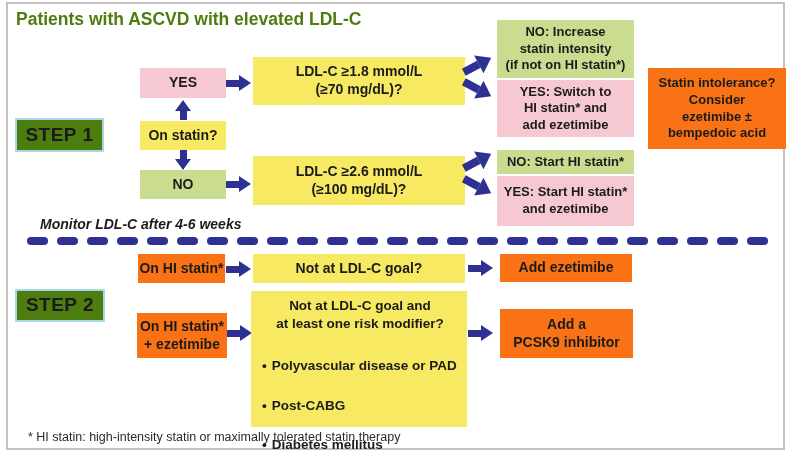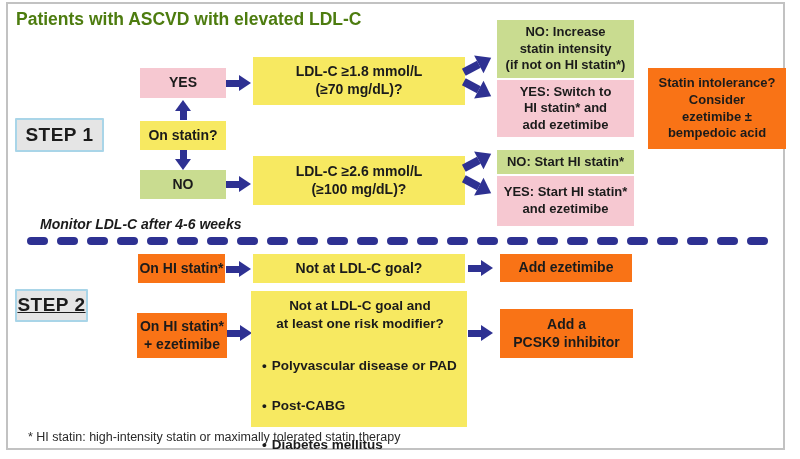--- a/index.html
+++ b/index.html
@@ -17,21 +17,21 @@
   .box{
     position:absolute;display:flex;align-items:center;justify-content:center;
     text-align:center;font-weight:bold;white-space:pre-line;line-height:1.28;
     box-sizing:border-box;color:#1b1b1b;
   }
   .yellow{background:#F7E961;}
   .pink{background:#F6C8D1;}
   .green{background:#C9DC90;}
   .blue{background:#f97316;}
   .steplabel{
-    background:#e5e5e5;border:2px solid #A9D5E8;font-size:19px;letter-spacing:.5px;border-radius:1px;
+    background:#4d7c0f;border:2px solid #A9D5E8;font-size:19px;letter-spacing:.5px;border-radius:1px;
   }
   .fs13{font-size:13px;}
   .fs14{font-size:14px;}
   
   .ar{position:absolute;display:flex;align-items:center;}
   .ar .sh{width:13px;height:7px;background:#2E3192;}
   .ar .hd{width:0;height:0;border-left:12px solid #2E3192;border-top:8px solid transparent;border-bottom:8px solid transparent;}
   .ar.big .sh{width:17px;height:8px;}
   .ar.big .hd{border-left-width:14px;border-top-width:10px;border-bottom-width:10px;}
   .rotup{transform:rotate(-28deg);}
@@ -147,21 +147,21 @@
     <i></i>
     <i></i>
     <i></i>
     <i></i>
     <i></i>
     <i></i>
     <i></i>
     <i></i>
   </div>
 
-<div class="box steplabel" style="left:15px;top:289px;width:73px;height:33px;text-decoration:underline;">STEP 2</div>
+<div class="box steplabel" style="left:15px;top:289px;width:90px;height:33px;">STEP 2</div>
 
 <div class="box blue fs14" style="left:138px;top:254px;width:87px;height:29px;">On HI statin*</div>
 <div class="ar" style="left:226px;top:261px;">
   <i class="sh"></i>
     <i class="hd"></i>
 </div>
 <div class="box yellow fs14" style="left:253px;top:254px;width:212px;height:29px;">Not at LDL-C goal?</div>
 <div class="ar" style="left:468px;top:260px;">
   <i class="sh"></i>
     <i class="hd"></i>

